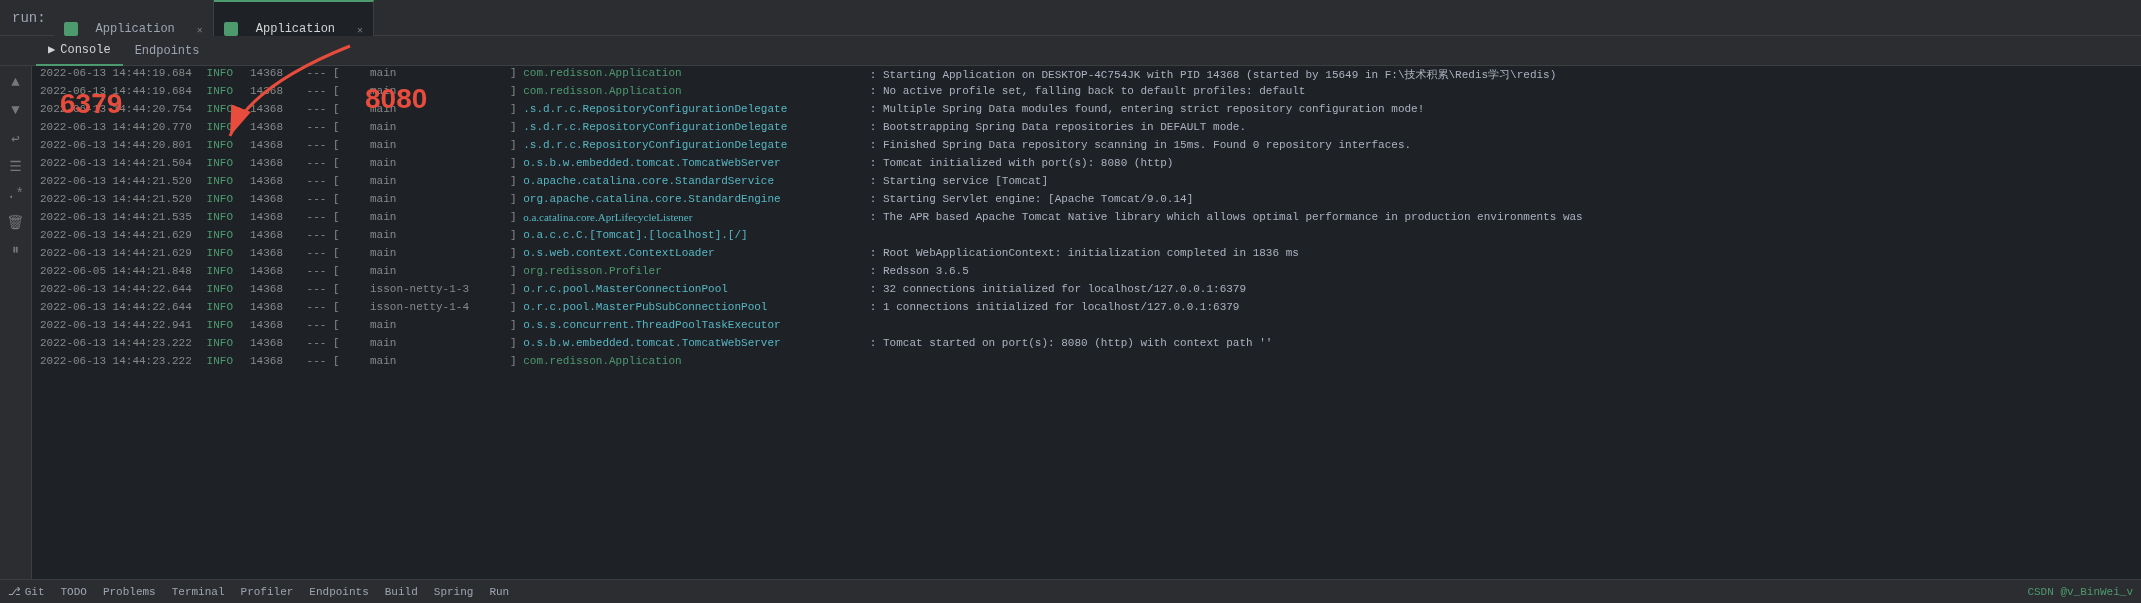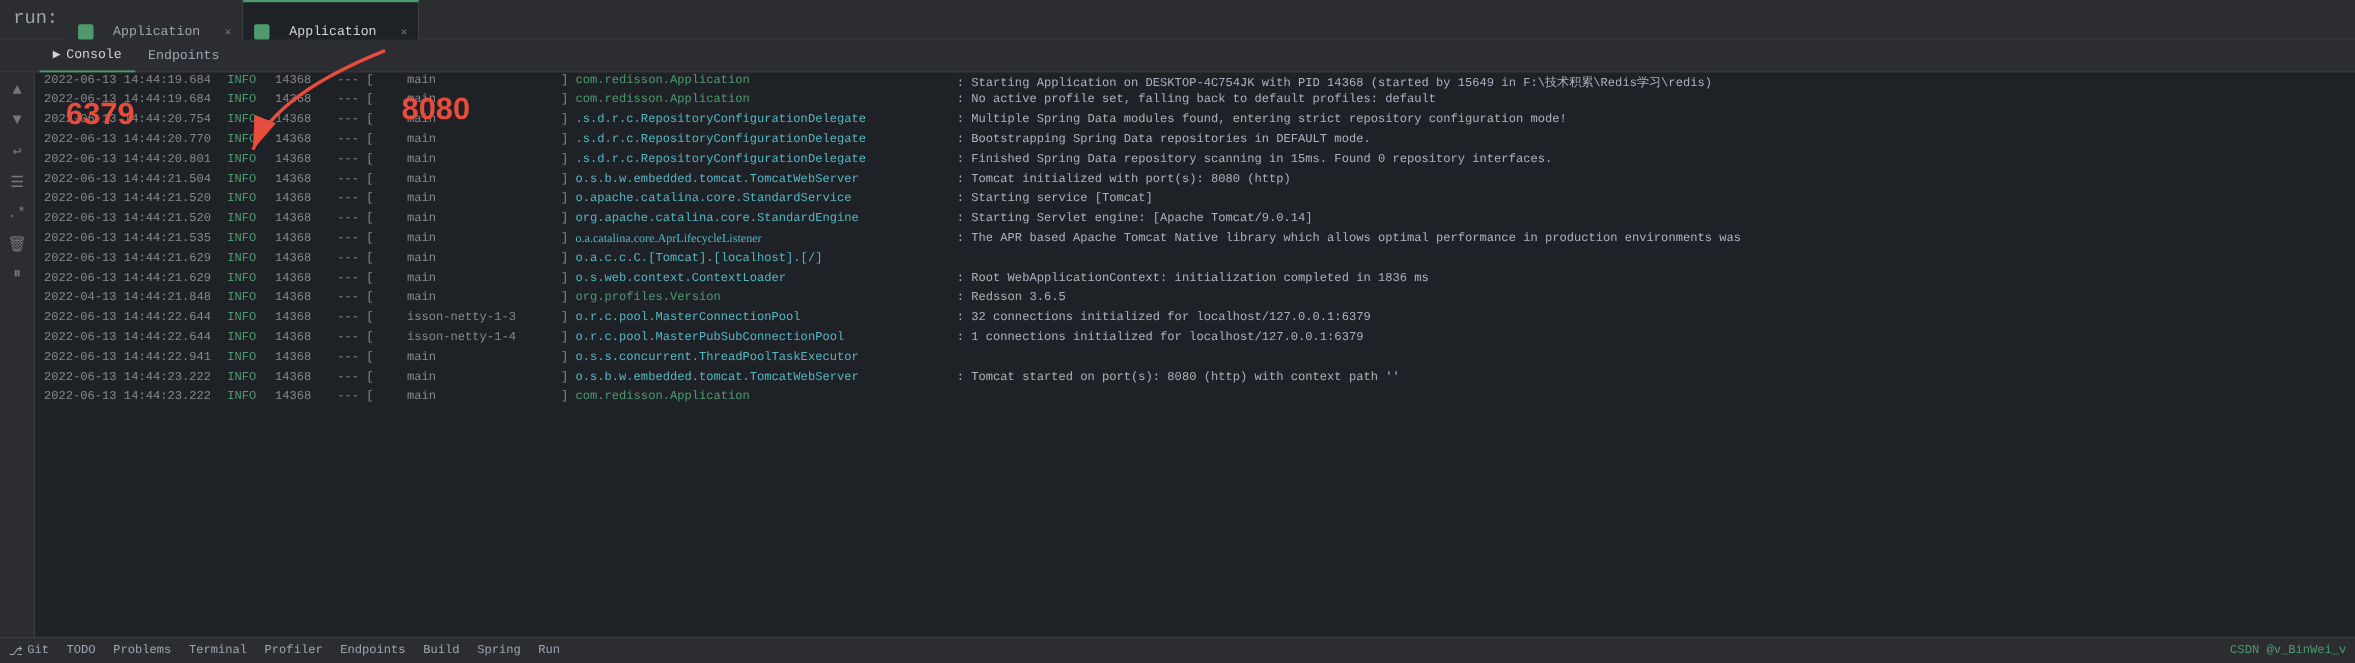--- a/index.html
+++ b/index.html
@@ -47,21 +47,21 @@
       display: inline-block;
     }
     .tab-close {
       color: #777;
       font-size: 10px;
       margin-left: 4px;
       cursor: pointer;
     }
     .run-label {
       color: #9da5b3;
-      font-size: 17px;
+      font-size: 14px;
       padding: 0 8px;
       display: flex;
       align-items: center;
     }
 
     
     .subtab-bar {
       display: flex;
       align-items: center;
       background: #2b2d30;
@@ -351,27 +351,27 @@
     <span class="col-timestamp">2022-06-13 14:44:21.629</span>
     <span class="col-level-info">&nbsp;INFO&nbsp;</span>
     <span class="col-pid">14368</span>
     <span class="col-thread-sep">&nbsp;--- [</span>
     <span class="col-thread" style="color:#888;">   main</span>
     <span style="color:#888;">]&nbsp;</span>
     <span class="col-logger" style="color:#56b6c2;">o.s.web.context.ContextLoader</span>
     <span class="col-message">&nbsp;: Root WebApplicationContext: initialization completed in 1836 ms</span>
   </div>
       <div class="log-row">
-    <span class="col-timestamp">2022-04-13 14:44:21.848</span>
-    <span class="col-level-info">&nbsp;INFO&nbsp;</span>
-    <span class="col-pid">14368</span>
-    <span class="col-thread-sep">&nbsp;--- [</span>
-    <span class="col-thread" style="color:#888;">   main</span>
-    <span style="color:#888;">]&nbsp;</span>
-    <span class="col-logger" style="color:#4e9a6f;">org.profiles.Version</span>
+    <span class="col-timestamp">2022-06-05 14:44:21.848</span>
+    <span class="col-level-info">&nbsp;INFO&nbsp;</span>
+    <span class="col-pid">14368</span>
+    <span class="col-thread-sep">&nbsp;--- [</span>
+    <span class="col-thread" style="color:#888;">   main</span>
+    <span style="color:#888;">]&nbsp;</span>
+    <span class="col-logger" style="color:#4e9a6f;">org.redisson.Profiler</span>
     <span class="col-message">&nbsp;: Redsson 3.6.5</span>
   </div>
       <div class="log-row">
     <span class="col-timestamp">2022-06-13 14:44:22.644</span>
     <span class="col-level-info">&nbsp;INFO&nbsp;</span>
     <span class="col-pid">14368</span>
     <span class="col-thread-sep">&nbsp;--- [</span>
     <span class="col-thread" style="color:#888;">isson-netty-1-3</span>
     <span style="color:#888;">]&nbsp;</span>
     <span class="col-logger" style="color:#56b6c2;">o.r.c.pool.MasterConnectionPool</span>

